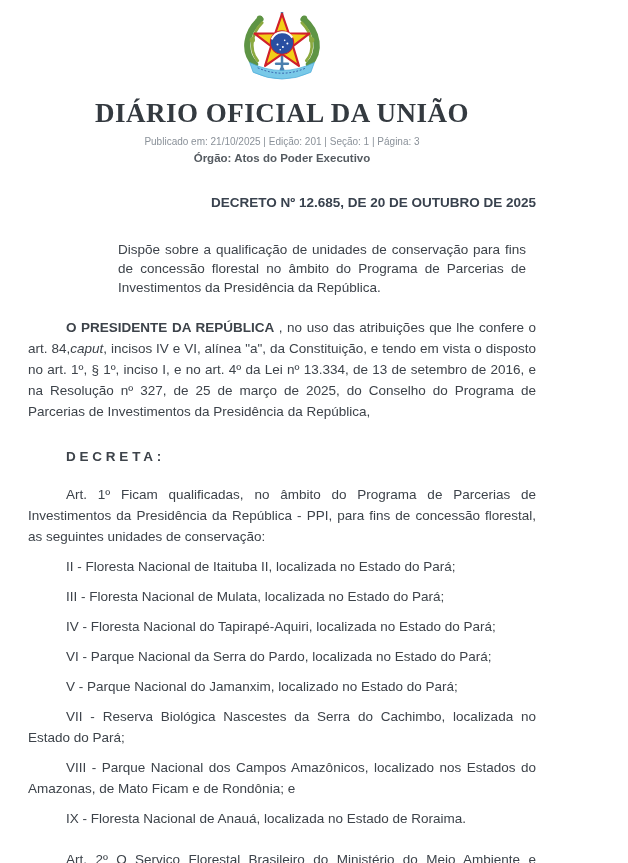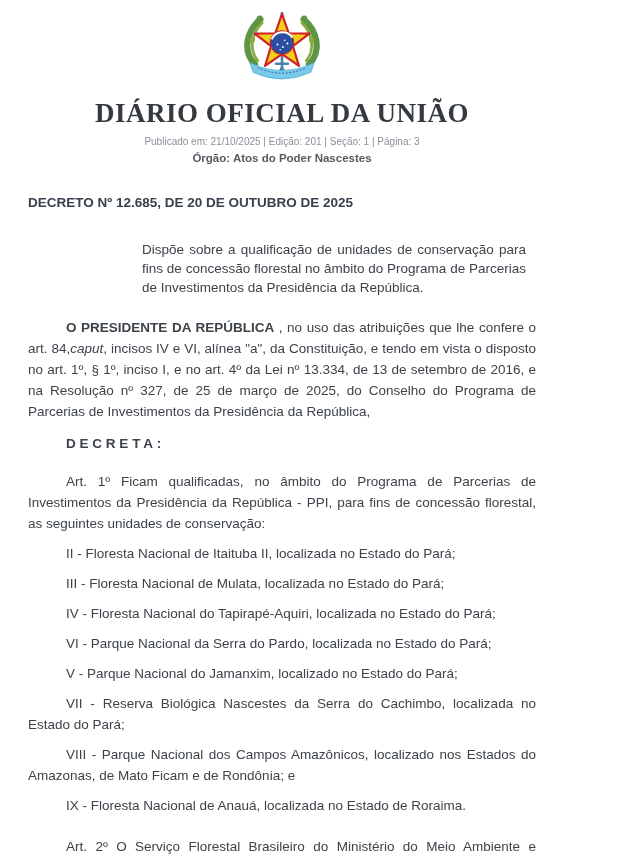--- a/index.html
+++ b/index.html
@@ -34,47 +34,47 @@
     margin-top: 7px;
   }
   .organ-line {
     font-size: 11.5px;
     font-weight: bold;
     color: #555b61;
     margin-top: 5px;
   }
   
   .decree-heading {
-    text-align: left;
+    text-align: right;
     font-weight: bold;
     font-size: 13.5px;
     color: #39424e;
     margin: 31px 0 0 0;
   }
   .summary {
-    margin: 30px 10px 0 114px;
+    margin: 30px 10px 0 90px;
     font-size: 13.5px;
     line-height: 19px;
     text-align: justify;
   }
   .para {
     font-size: 13.5px;
     line-height: 21px;
     text-align: justify;
     text-indent: 38px;
     margin: 20px 0 0 0;
   }
   .para .bold { font-weight: bold; }
   .para .italic { font-style: italic; }
   .enacts {
     font-size: 13.5px;
     font-weight: bold;
     text-indent: 38px;
     letter-spacing: 0.28em;
-    margin: 14px 0 0 0;
+    margin: 27px 0 0 0;
   }
   .item { margin-top: 9px; }
 </style>
 </head>
 <body>
 
 <div class="page">
 
   <div class="masthead">
     <svg class="crest" width="108" height="76" viewBox="0 0 120 84" aria-hidden="true">
@@ -101,21 +101,21 @@
       <circle cx="66" cy="37" r="1.1" fill="#ffffff"></circle>
       <circle cx="58" cy="44" r="0.9" fill="#ffffff"></circle>
       <circle cx="63" cy="33.5" r="0.9" fill="#ffffff"></circle>
 
       <path d="M24,58 Q60,76 96,58 L92,69 Q60,84 28,69 Z" fill="#79c9e8" stroke="#4aa8d8" stroke-width="0.8"></path>
       <path d="M33,64 Q60,76 87,64" fill="none" stroke="#2a4fa2" stroke-width="1" stroke-dasharray="2,2"></path>
     </svg>
 
     <h1 class="dou-title">DIÁRIO OFICIAL DA UNIÃO</h1>
     <div class="meta-line">Publicado em: 21/10/2025 | Edição: 201 | Seção: 1 | Página: 3</div>
-    <div class="organ-line">Órgão: Atos do Poder Nascestes</div>
+    <div class="organ-line">Órgão: Atos do Poder Executivo</div>
   </div>
 
   <div>
     <h2 class="decree-heading">DECRETO Nº 12.685, DE 20 DE OUTUBRO DE 2025</h2>
 
     <p class="summary">Dispõe sobre a qualificação de unidades de conservação para fins de concessão florestal no âmbito do Programa de Parcerias de Investimentos da Presidência da República.</p>
 
     <p class="para"><span class="bold">O PRESIDENTE DA REPÚBLICA</span><span> , no uso das atribuições que lhe confere o art. 84,</span><span class="italic">caput</span><span>, incisos IV e VI, alínea "a", da Constituição, e tendo em vista o disposto no art. 1º, § 1º, inciso I, e no art. 4º da Lei nº 13.334, de 13 de setembro de 2016, e na Resolução nº 327, de 25 de março de 2025, do Conselho do Programa de Parcerias de Investimentos da Presidência da República,</span></p>
 
     <p class="enacts">DECRETA:</p>

